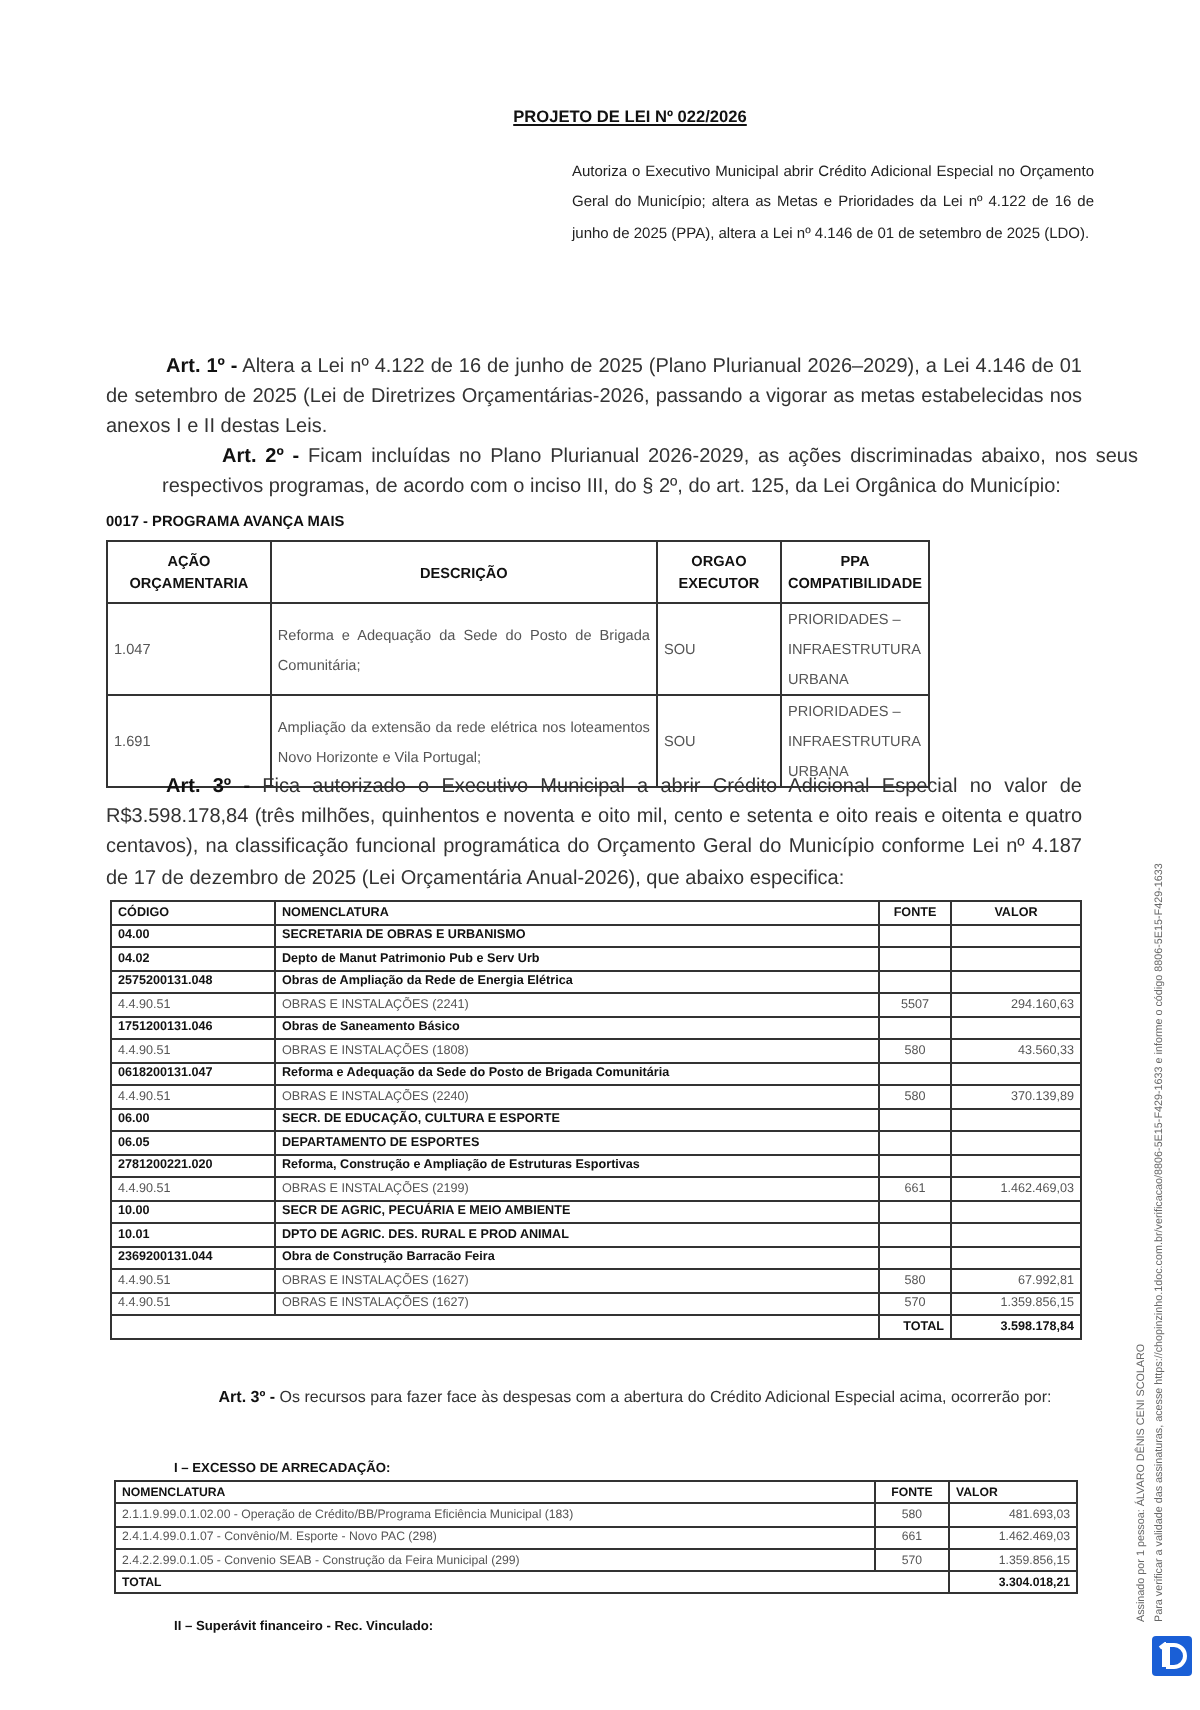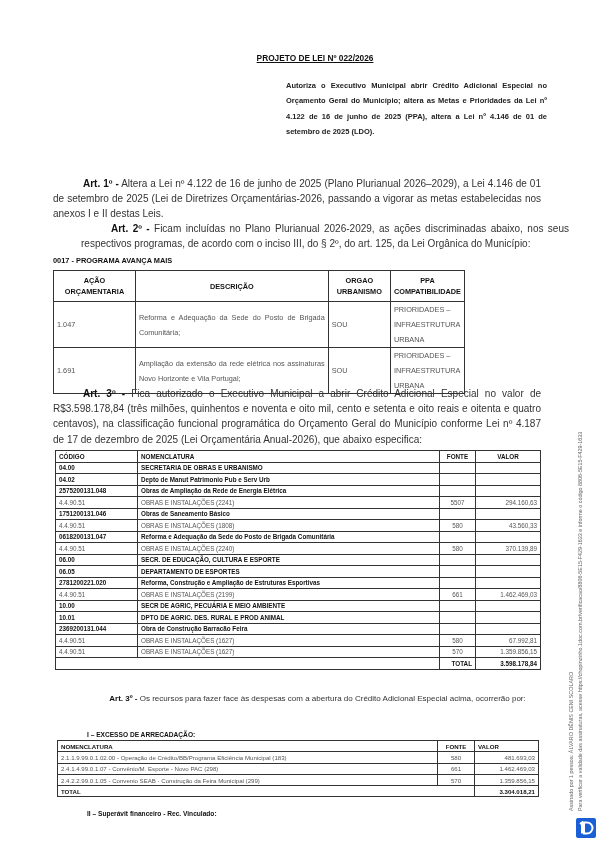--- a/index.html
+++ b/index.html
@@ -6,21 +6,21 @@
   body {
     width: 600px; height: 855px; background: #ffffff; position: relative; overflow: hidden;
     font-family: "Liberation Sans", sans-serif; color: #222;
   }
   .title {
     position: absolute; top: 53px; left: 15px; width: 600px; text-align: center;
     font-size: 8.3px; font-weight: bold; text-decoration: underline; color: #111;
   }
   .ementa {
     position: absolute; top: 78px; left: 286px; width: 261px;
-    font-size: 7.5px; font-weight: bold; line-height: 15.3px; text-align: justify; color: #222;
+    font-size: 7.5px; font-weight: normal; line-height: 15.3px; text-align: justify; color: #222;
   }
   .para {
     position: absolute; left: 53px; width: 488px;
     font-size: 10px; line-height: 15.2px; text-align: justify; color: #333;
   }
   .para b { color: #111; }
   .indent { display: inline-block; width: 30px; }
   .prog {
     position: absolute; top: 256px; left: 53px; font-size: 7.4px; font-weight: bold; color: #111;
   }
@@ -81,32 +81,32 @@
   <colgroup>
       <col style="width:83px">
       <col style="width:203px">
       <col style="width:63px">
       <col>
     </colgroup>
   <tbody>
       <tr>
     <th>AÇÃO ORÇAMENTARIA</th>
     <th>DESCRIÇÃO</th>
-    <th>ORGAO URBANISMO</th>
+    <th>ORGAO EXECUTOR</th>
     <th>PPA COMPATIBILIDADE</th>
   </tr>
   <tr>
     <td class="c">1.047</td>
     <td class="j">Reforma e Adequação da Sede do Posto de Brigada Comunitária;</td>
     <td class="c">SOU</td>
     <td class="c">PRIORIDADES – INFRAESTRUTURA URBANA</td>
   </tr>
   <tr>
     <td class="c">1.691</td>
-    <td class="j">Ampliação da extensão da rede elétrica nos assinaturas Novo Horizonte e Vila Portugal;</td>
+    <td class="j">Ampliação da extensão da rede elétrica nos loteamentos Novo Horizonte e Vila Portugal;</td>
     <td class="c">SOU</td>
     <td class="c">PRIORIDADES – INFRAESTRUTURA URBANA</td>
   </tr>
 </tbody>
   </table>
 
 <div class="para" style="top:386px;">
   <span class="indent"></span><b>Art. 3º -</b><span> Fica autorizado o Executivo Municipal a abrir Crédito Adicional Especial no valor de R$3.598.178,84 (três milhões, quinhentos e noventa e oito mil, cento e setenta e oito reais e oitenta e quatro centavos), na classificação funcional programática do Orçamento Geral do Município conforme Lei nº 4.187 de 17 de dezembro de 2025 (Lei Orçamentária Anual-2026), que abaixo especifica:</span>
 </div>
 

